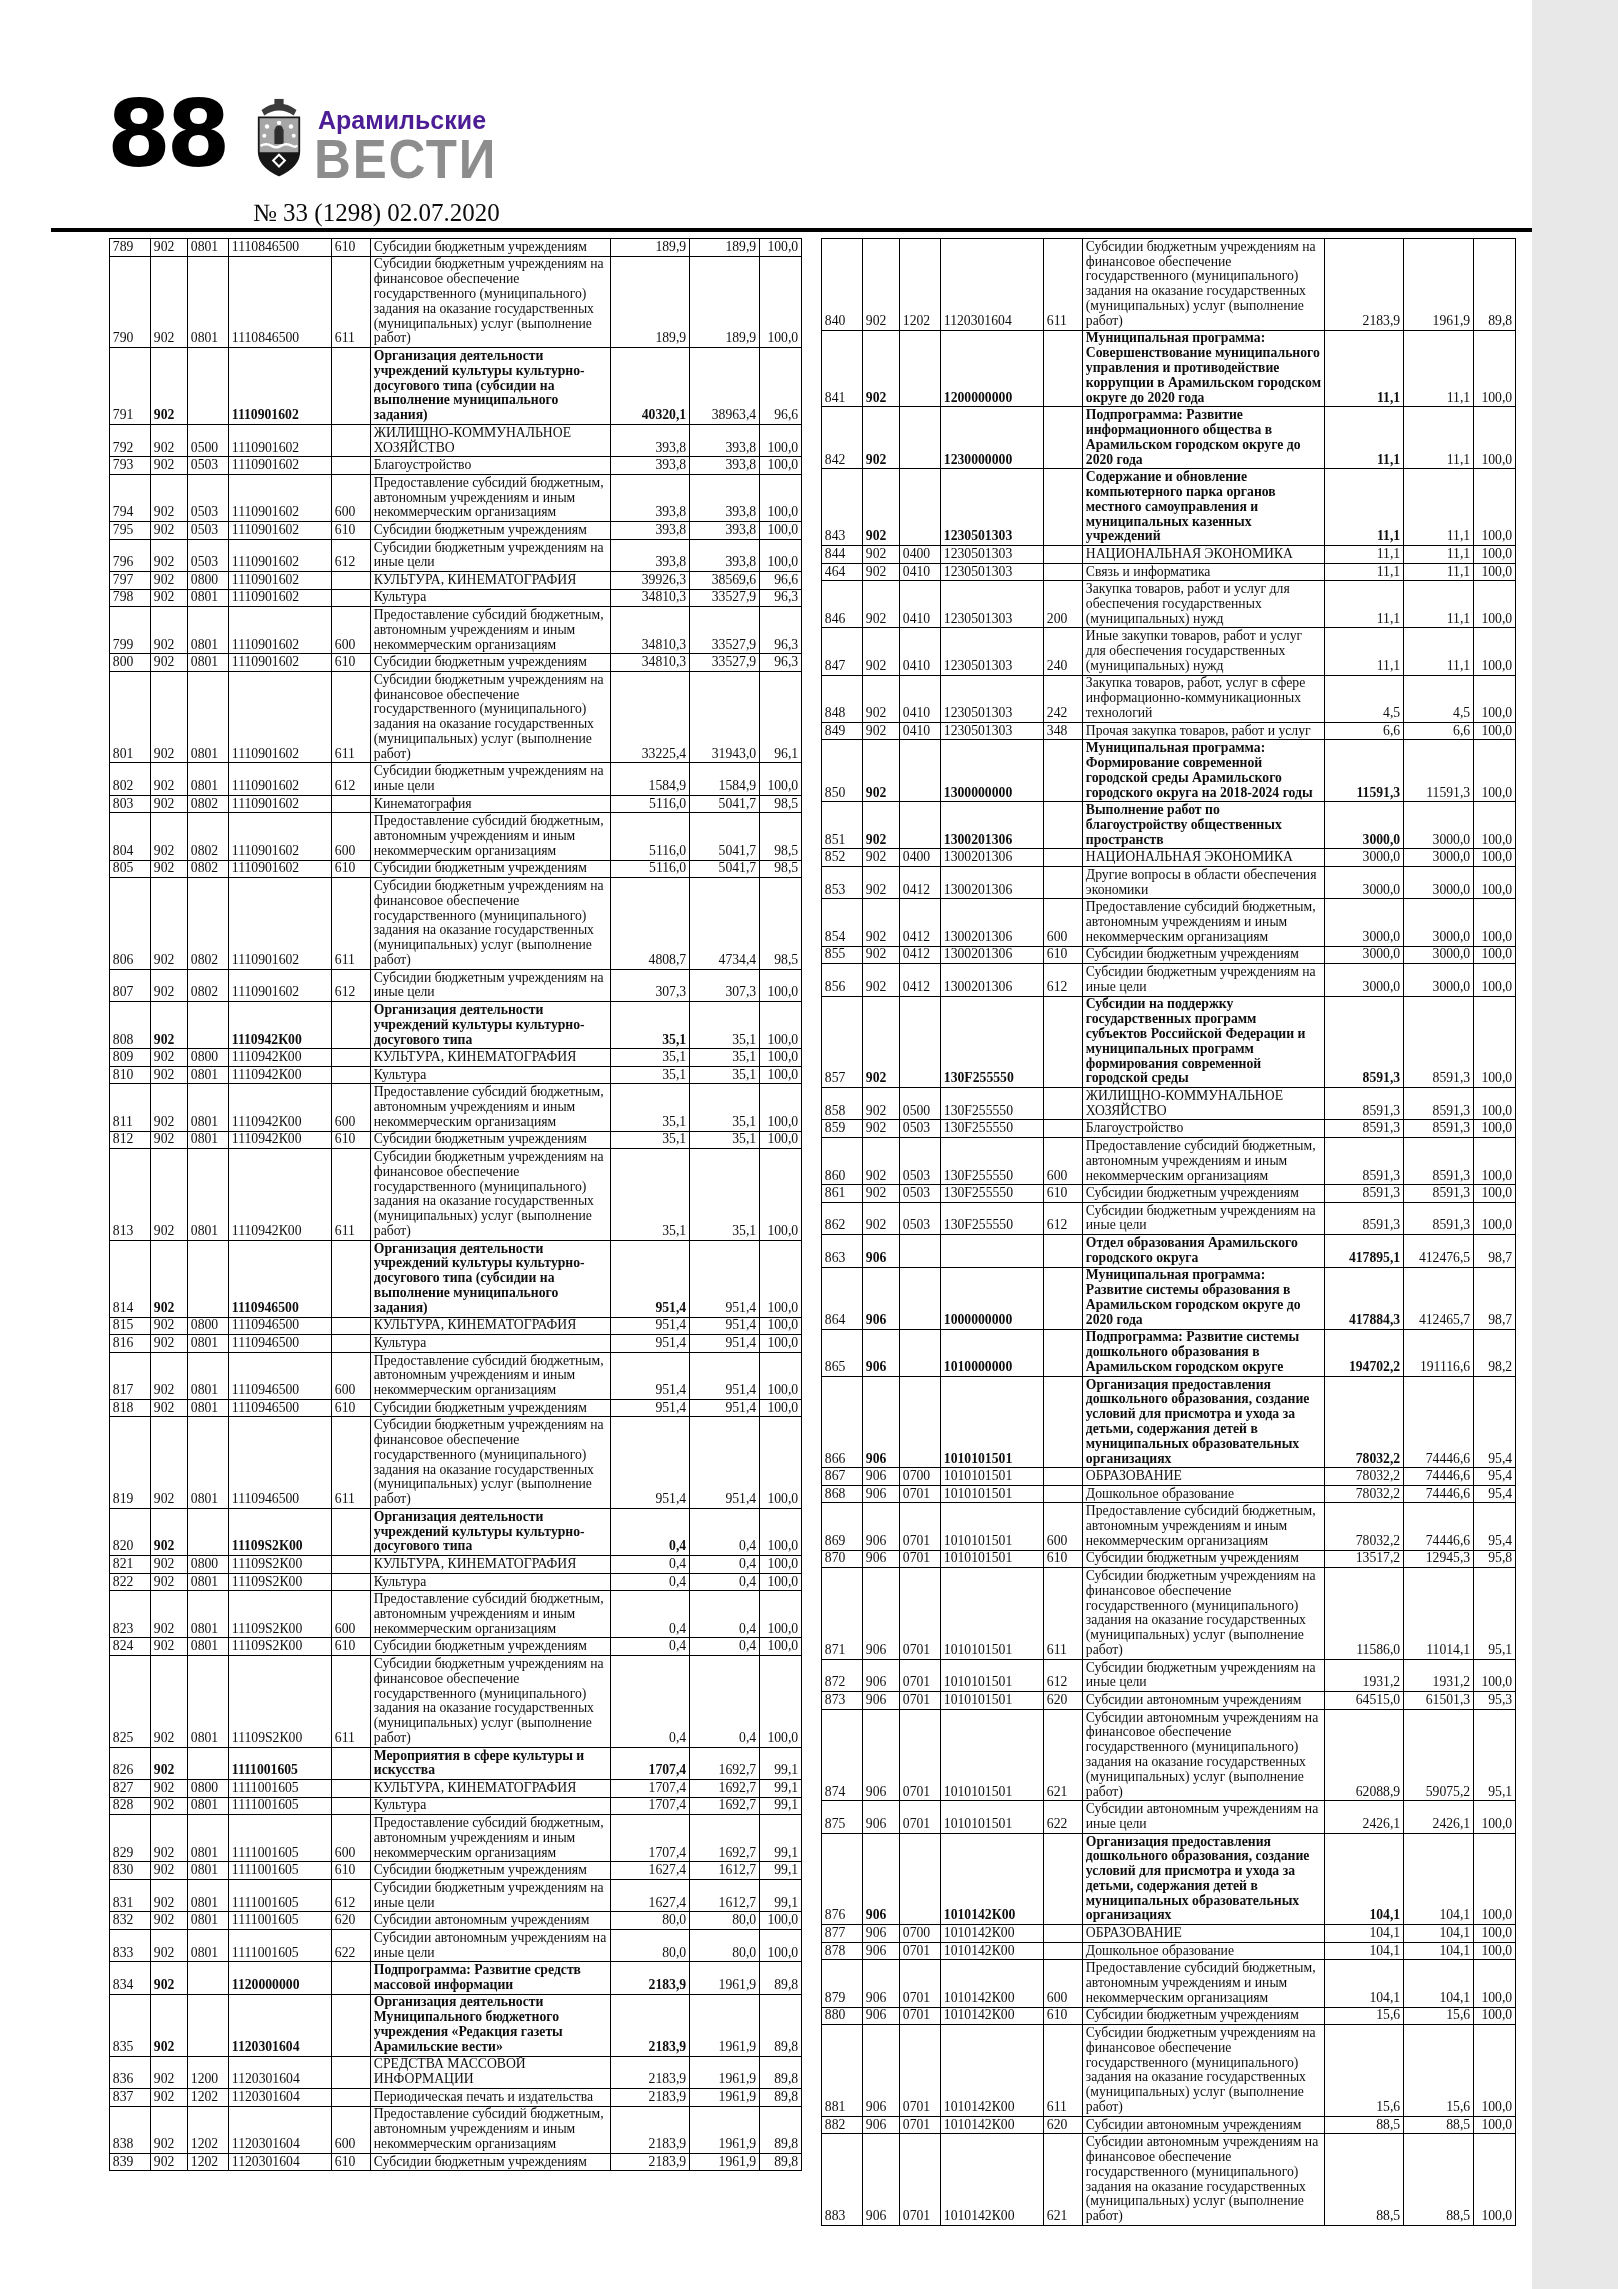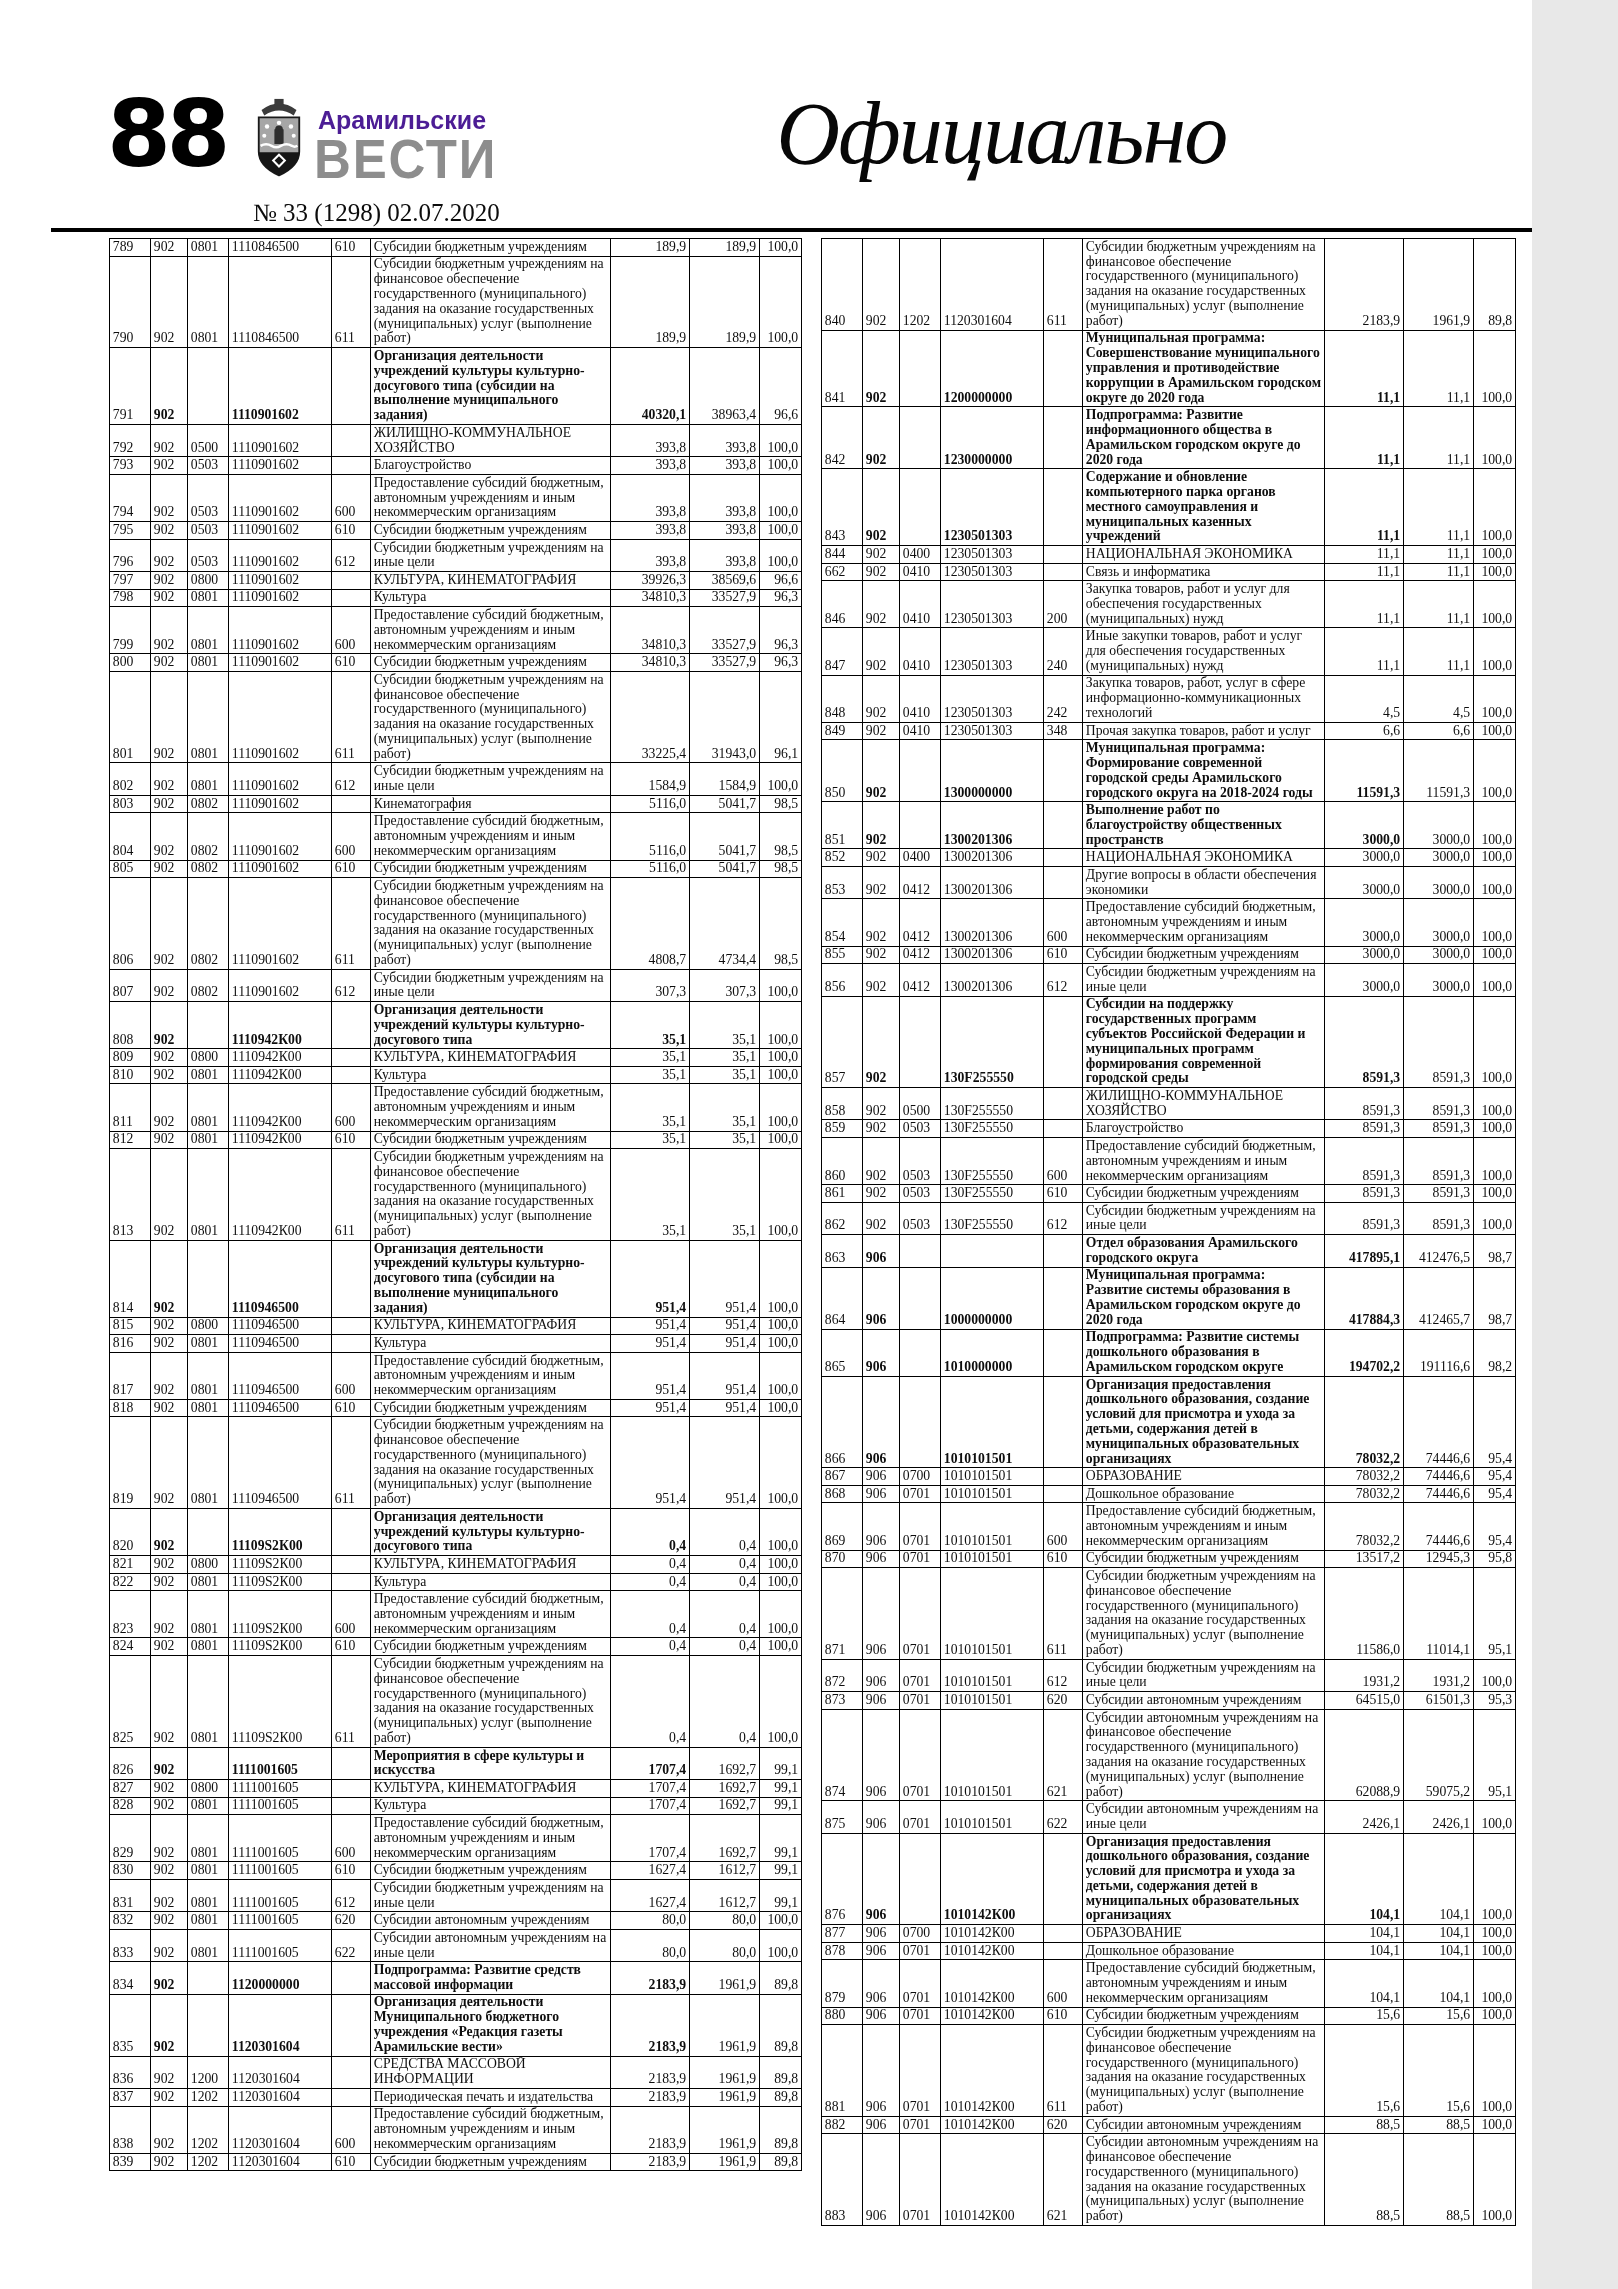--- a/index.html
+++ b/index.html
@@ -49,21 +49,20 @@
     <circle cx="26" cy="34" r="4.2" fill="#2e2e2e"></circle>
     <rect x="21" y="34" width="10" height="16" fill="#2e2e2e"></rect>
     <path d="M6 52 Q12 48.5 18 52 Q23 55 28 52 Q34 48.5 40 52 Q43 54 46 52" stroke="#fff" fill="none" stroke-width="2.6"></path>
     <path d="M4 59 H48 V58 Q48 74 26 84 Q4 74 4 58 Z" fill="#161616"></path>
     <rect x="21.5" y="63.5" width="9" height="9" fill="none" stroke="#fff" stroke-width="2.2" transform="rotate(45 26 68)"></rect>
   </svg>
 
   <div class="brand-top">Арамильские</div>
   <div class="brand-main">ВЕСТИ</div>
   <div class="issue">№ 33 (1298) 02.07.2020</div>
-  <div class="section-title">Официально</div>
   <div class="rule"></div>
 
   <table class="budget left">
     <colgroup>
       <col style="width:41px">
         <col style="width:37px">
         <col style="width:41px">
         <col style="width:103px">
       <col style="width:39px">
         <col style="width:240px">
@@ -698,21 +697,21 @@
           <td class="c1">902</td>
           <td class="c2">0400</td>
           <td class="c3">1230501303</td>
           <td class="c4"></td>
           <td class="c5">НАЦИОНАЛЬНАЯ ЭКОНОМИКА</td>
           <td class="c6">11,1</td>
           <td class="c7">11,1</td>
           <td class="c8">100,0</td>
         </tr>
         <tr>
-          <td class="c0">662</td>
+          <td class="c0">464</td>
           <td class="c1">902</td>
           <td class="c2">0410</td>
           <td class="c3">1230501303</td>
           <td class="c4"></td>
           <td class="c5">Связь и информатика</td>
           <td class="c6">11,1</td>
           <td class="c7">11,1</td>
           <td class="c8">100,0</td>
         </tr>
         <tr>

